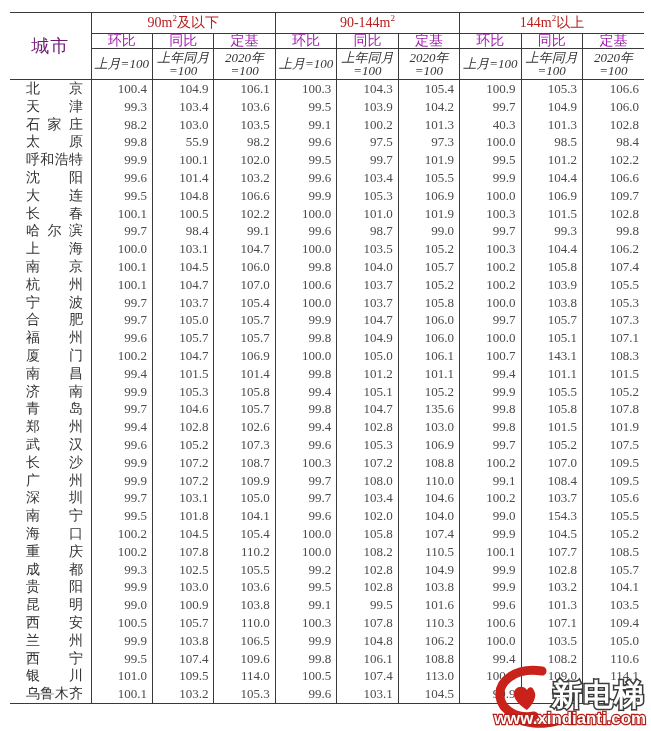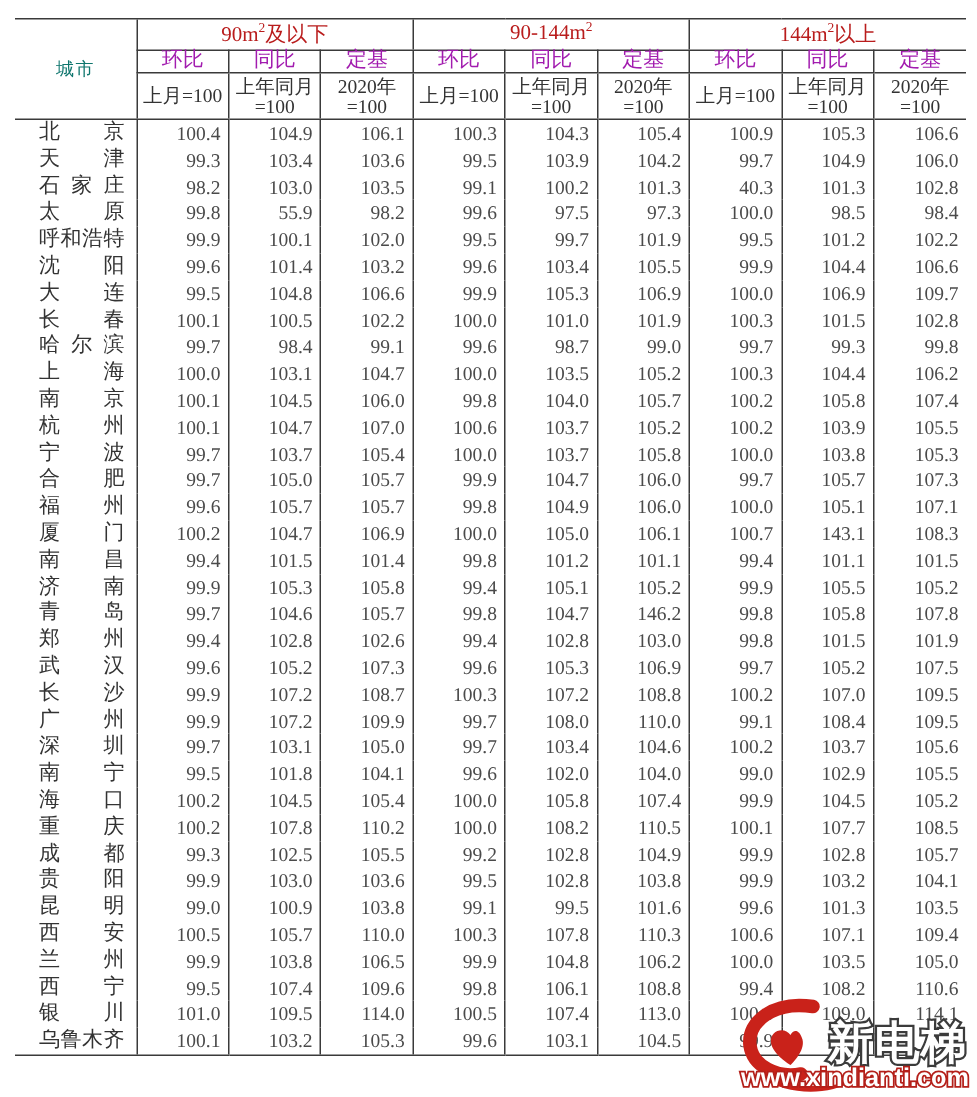--- a/index.html
+++ b/index.html
@@ -5,29 +5,29 @@
   html,body{margin:0;padding:0;background:#ffffff;}
   #screen{position:relative;width:651px;height:731px;background:#ffffff;overflow:hidden;
           font-family:"Liberation Serif","DejaVu Serif",serif;color:#3d3d3d;}
   table.prices{position:absolute;left:10px;top:12px;width:634px;border-collapse:collapse;
                table-layout:fixed;}
   table.prices th, table.prices td{padding:0;font-weight:normal;vertical-align:middle;}
   col.c-city{width:81px;}
   col.c-num{width:61.4px;}
   
   th.city-head{border-top:1px solid #3a3a3a;border-bottom:1px solid #3a3a3a;
-               font-size:12px;color:#0f766e;letter-spacing:1px;}
+               font-size:18px;color:#701a75;letter-spacing:1px;}
   th.grp{border-top:1px solid #3a3a3a;border-left:1px solid #3a3a3a;border-bottom:1px solid #3a3a3a;
          font-size:14px;color:#b91c1c;height:20px;}
   th.grp .sup{font-size:9px;vertical-align:super;line-height:0;}
   th.sub{border-left:1px solid #3a3a3a;border-bottom:1px solid #3a3a3a;
          font-size:14px;color:#a21caf;height:14px;line-height:14px;}
   th.base{border-left:1px solid #3a3a3a;border-bottom:1px solid #3a3a3a;
           font-size:13px;color:#333;height:30px;line-height:13.5px;}
-  th.base .bl{display:block;text-align:center;}
+  th.base .bl{display:block;text-align:center;font-style:italic;}
   
   tbody td{height:17.8px;line-height:17.8px;font-size:13px;}
   tbody td.num{border-left:1px solid #3a3a3a;text-align:right;padding-right:5px;color:#4a4a4a;}
   tbody td.city{font-size:14px;color:#333;}
   tbody tr:last-child td{border-bottom:1px solid #3a3a3a;}
   .city-inner{display:flex;justify-content:space-between;width:57px;margin-left:16px;}
   .city-inner span{display:block;}
   
   #watermark{position:absolute;left:486px;top:663px;width:165px;height:66px;z-index:5;}
 </style>
@@ -422,21 +422,21 @@
             <div class="city-inner">
               <span>青</span>
               <span>岛</span>
             </div>
           </td>
           <td class="num">99.7</td>
           <td class="num">104.6</td>
           <td class="num">105.7</td>
           <td class="num">99.8</td>
           <td class="num">104.7</td>
-          <td class="num">146.2</td>
+          <td class="num">135.6</td>
           <td class="num">99.8</td>
           <td class="num">105.8</td>
           <td class="num">107.8</td>
         </tr>
         <tr>
           <td class="city">
             <div class="city-inner">
               <span>郑</span>
               <span>州</span>
             </div>
@@ -526,21 +526,21 @@
               <span>宁</span>
             </div>
           </td>
           <td class="num">99.5</td>
           <td class="num">101.8</td>
           <td class="num">104.1</td>
           <td class="num">99.6</td>
           <td class="num">102.0</td>
           <td class="num">104.0</td>
           <td class="num">99.0</td>
-          <td class="num">102.9</td>
+          <td class="num">154.3</td>
           <td class="num">105.5</td>
         </tr>
         <tr>
           <td class="city">
             <div class="city-inner">
               <span>海</span>
               <span>口</span>
             </div>
           </td>
           <td class="num">100.2</td>

